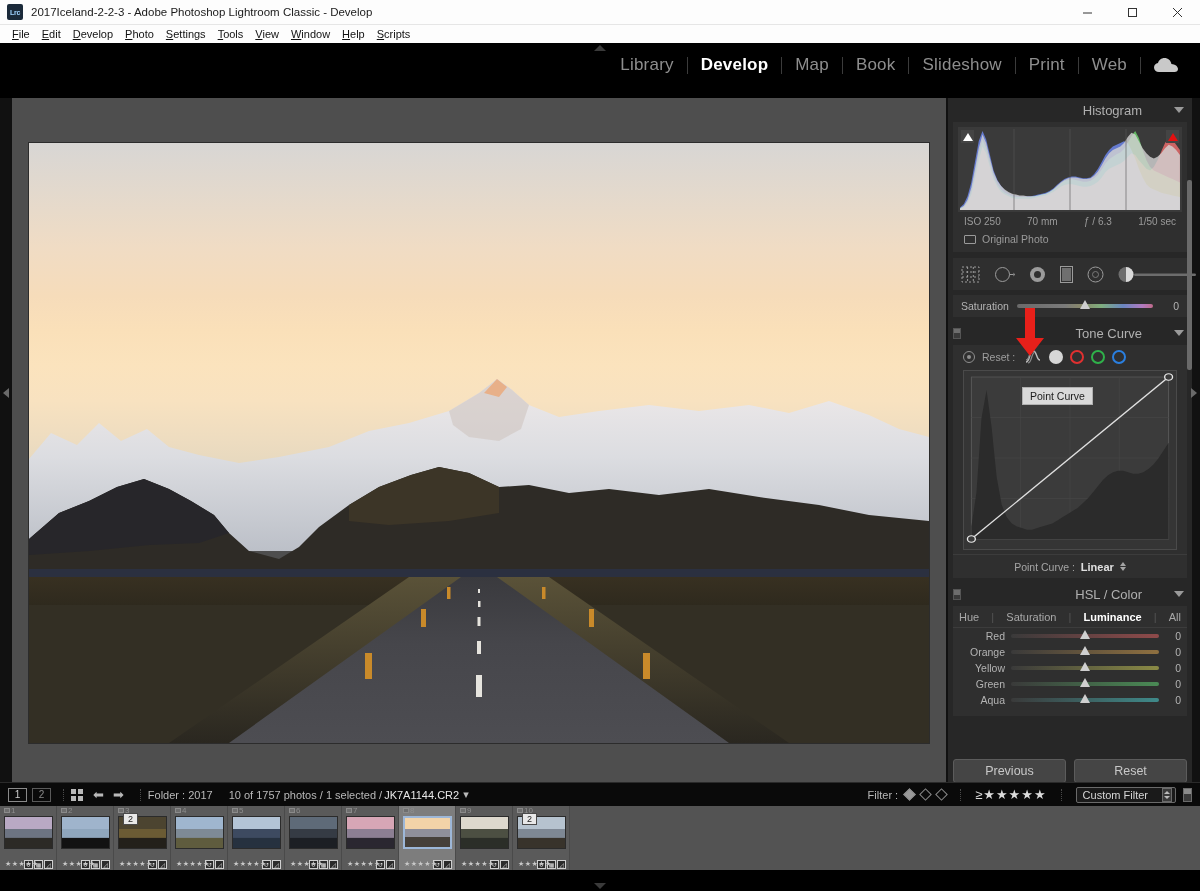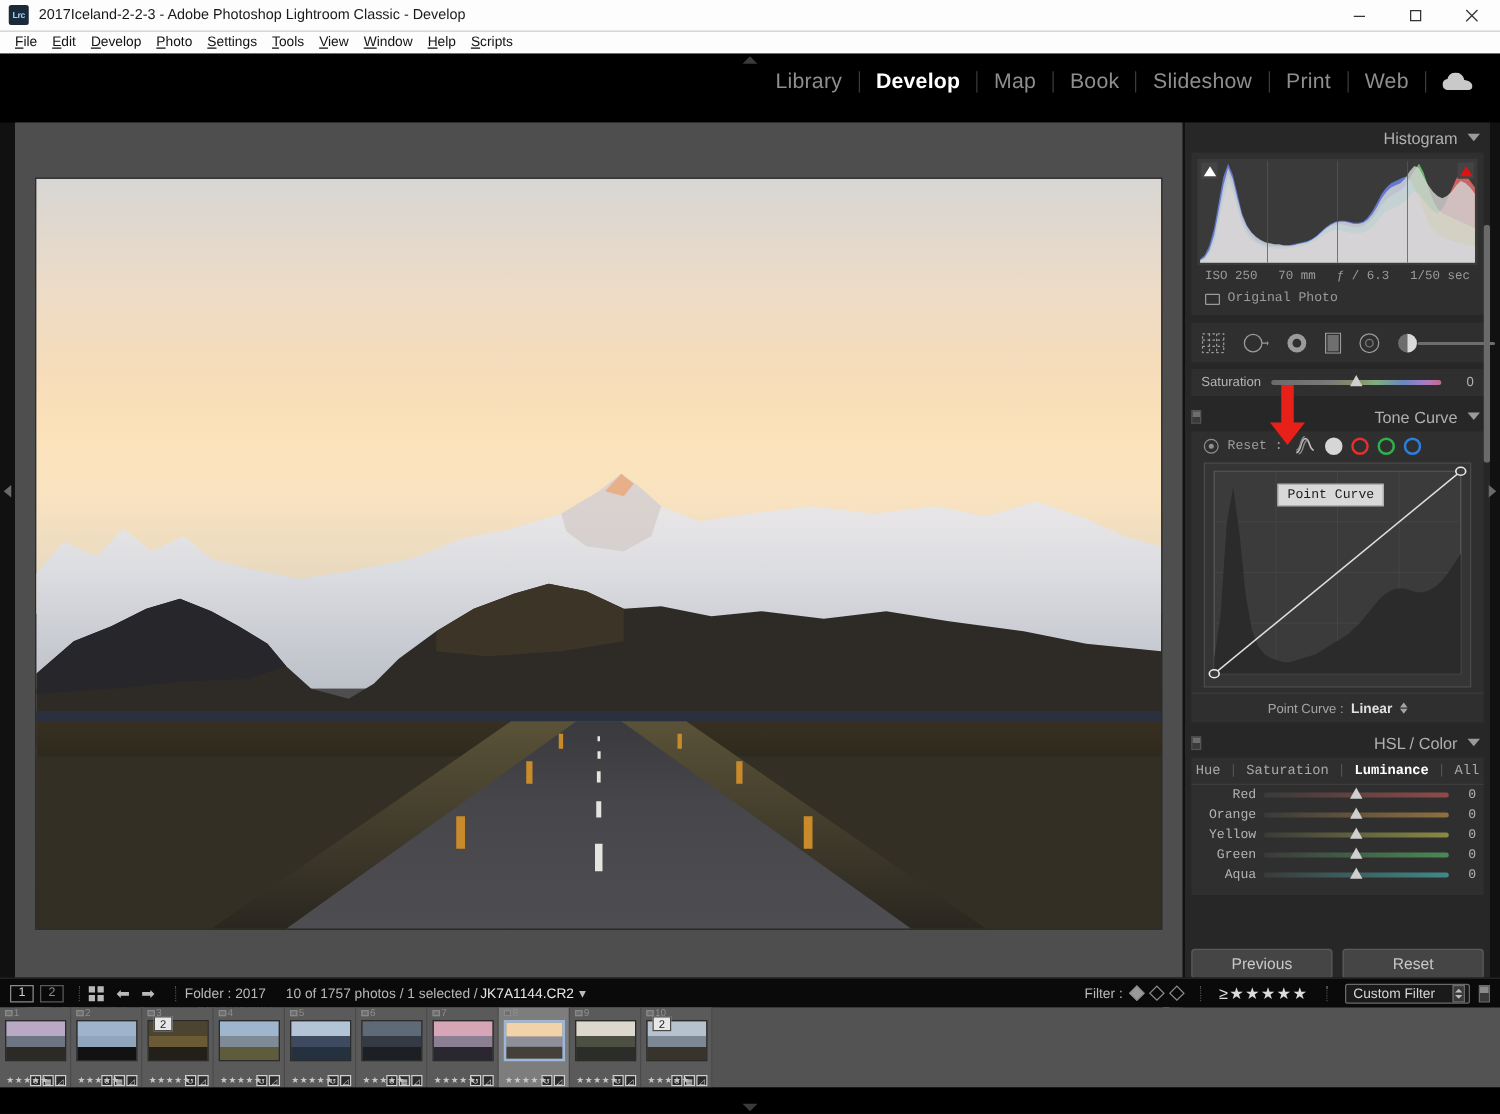--- a/index.html
+++ b/index.html
@@ -128,33 +128,33 @@
     border-top: 6px solid #b5b5b5;
   }
 
   
   .rightpanel {
     position: absolute; right: 8px; top: 55px; width: 244px; height: 690px;
     background: #272727;
   }
   .panel-header {
     height: 24px; display: flex; align-items: center; justify-content: flex-end;
-    padding-right: 8px; color: #b0b0b0; font-size: 13px; position: relative;
+    padding-right: 8px; color: #b0b0b0; font-size: 13px; position: relative; gap: 24px;
   }
   .panel-header .sw {
     position: absolute; left: 5px; top: 7px; width: 8px; height: 11px;
     background: linear-gradient(to bottom, #6d6d6d 0 50%, #3a3a3a 50% 100%);
     border: 1px solid #555;
   }
   .panel-caret {
     margin-left: 8px; width: 0; height: 0;
     border-left: 5px solid transparent; border-right: 5px solid transparent;
     border-top: 6px solid #9a9a9a;
   }
-  .panel-box { background: #2f2f2f; margin: 0 5px; padding: 5px; font-family: Liberation Mono, monospace; }
+  .panel-box { background: #2f2f2f; margin: 0 5px; padding: 5px; }
 
   .histogram {
     position: relative; height: 85px; background: #3a3a3a; overflow: hidden;
   }
   .hist-clip {
     position: absolute; width: 13px; height: 13px; top: 3px;
     background: #444; display: flex; align-items: center; justify-content: center;
   }
   .hist-clip.l { left: 3px; } .hist-clip.r { right: 3px; }
   .tri { width: 0; height: 0; border-left: 5px solid transparent;

